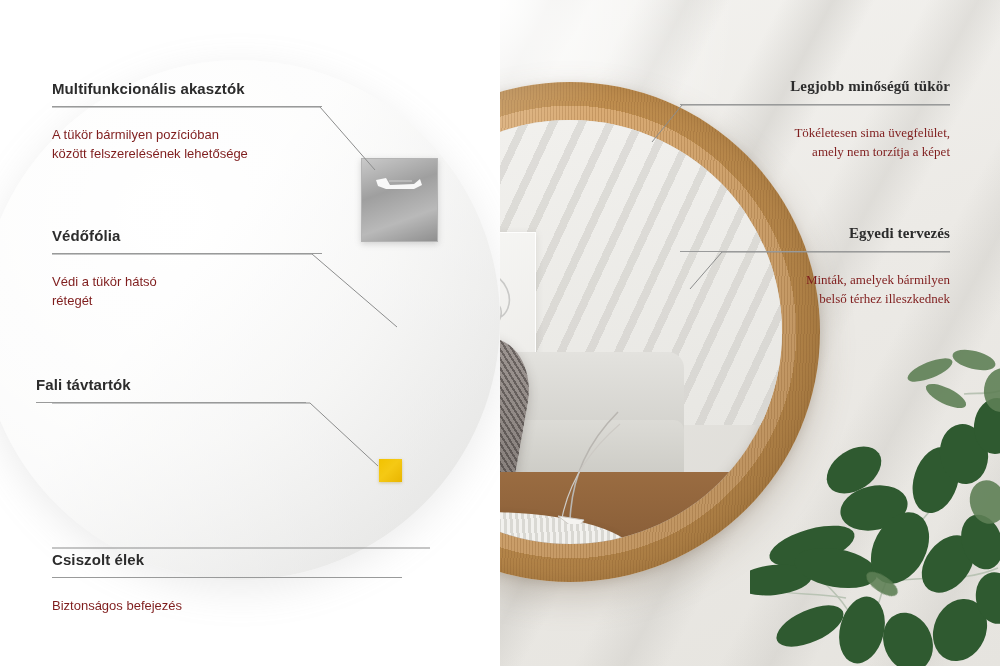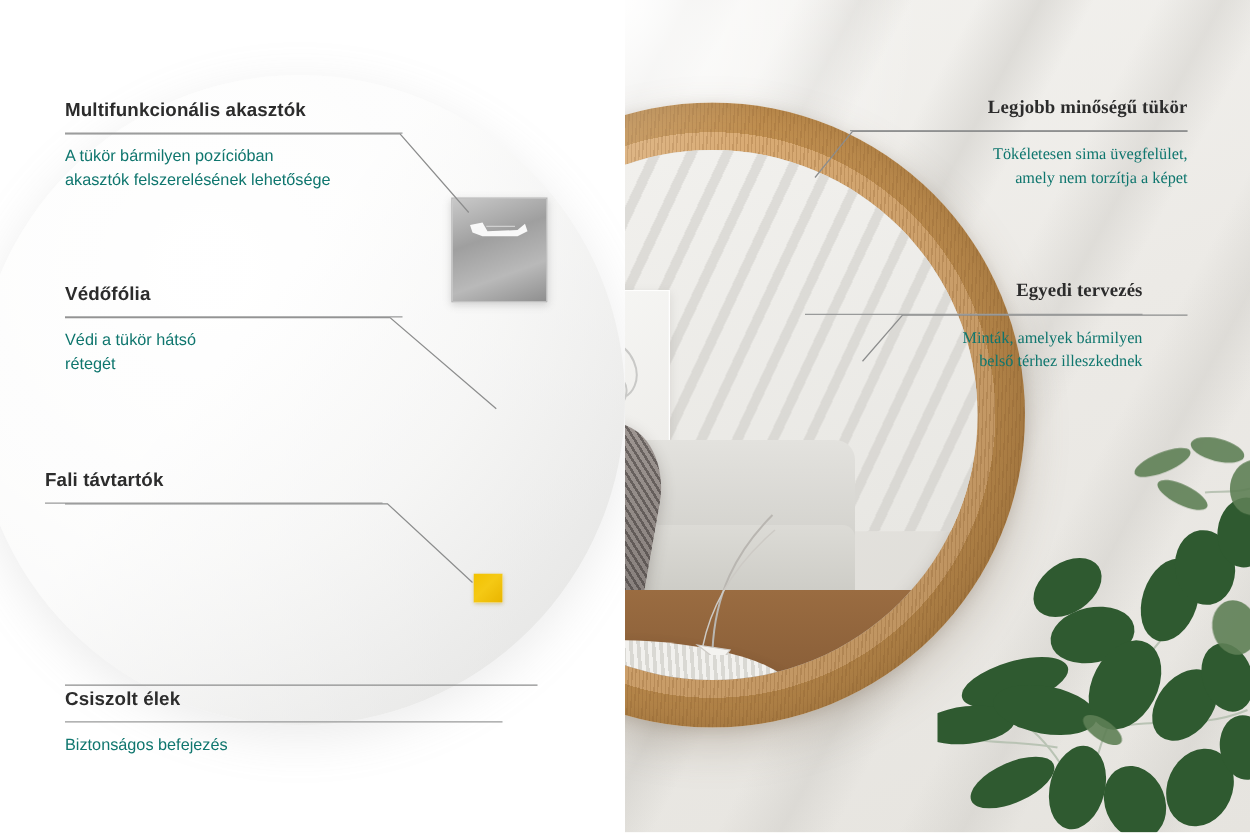--- a/index.html
+++ b/index.html
@@ -166,30 +166,30 @@
   
   .callout{position:absolute;}
   .callout .title{
     font-size:15px;font-weight:bold;color:#2c2c2c;letter-spacing:.1px;
     white-space:nowrap;
   }
   .callout .rule{
     height:1px;background:#999a9a;margin-top:9px;
   }
   .callout .desc{
-    margin-top:8px;font-size:13px;line-height:19px;color:#0f766e;
+    margin-top:18px;font-size:13px;line-height:19px;color:#7f1d1d;
   }
   .callout.right .title,.callout.right .desc{text-align:right;font-family:Liberation Serif, serif;}
 
   .c1{left:52px;top:80px;width:270px;}
   .c2{left:52px;top:227px;width:270px;}
   .c3{left:36px;top:376px;width:270px;}
   .c4{left:52px;top:551px;width:350px;}
   .r1{left:680px;top:78px;width:270px;}
-  .r2{left:644px;top:225px;width:270px;}
+  .r2{left:680px;top:225px;width:270px;}
 
   
   .leaders{position:absolute;left:0;top:0;width:1000px;height:666px;pointer-events:none;}
 </style>
 </head>
 <body>
 
 <div id="stage">
 
   <div class="photo-half">
@@ -290,21 +290,21 @@
       <path d="M950 105 L682 105 L652 142"></path>
       <path d="M950 252 L722 252 L690 289"></path>
     </g>
   </svg>
 
   <div class="callout c1">
     <div class="title">Multifunkcionális akasztók</div>
     <div class="rule"></div>
     <div class="desc">
       <span>A tükör bármilyen pozícióban</span><br>
-      <span>akasztók felszerelésének lehetősége</span>
+      <span>között felszerelésének lehetősége</span>
     </div>
   </div>
 
   <div class="callout c2">
     <div class="title">Védőfólia</div>
     <div class="rule"></div>
     <div class="desc">
       <span>Védi a tükör hátsó</span><br>
       <span>rétegét</span>
     </div>

